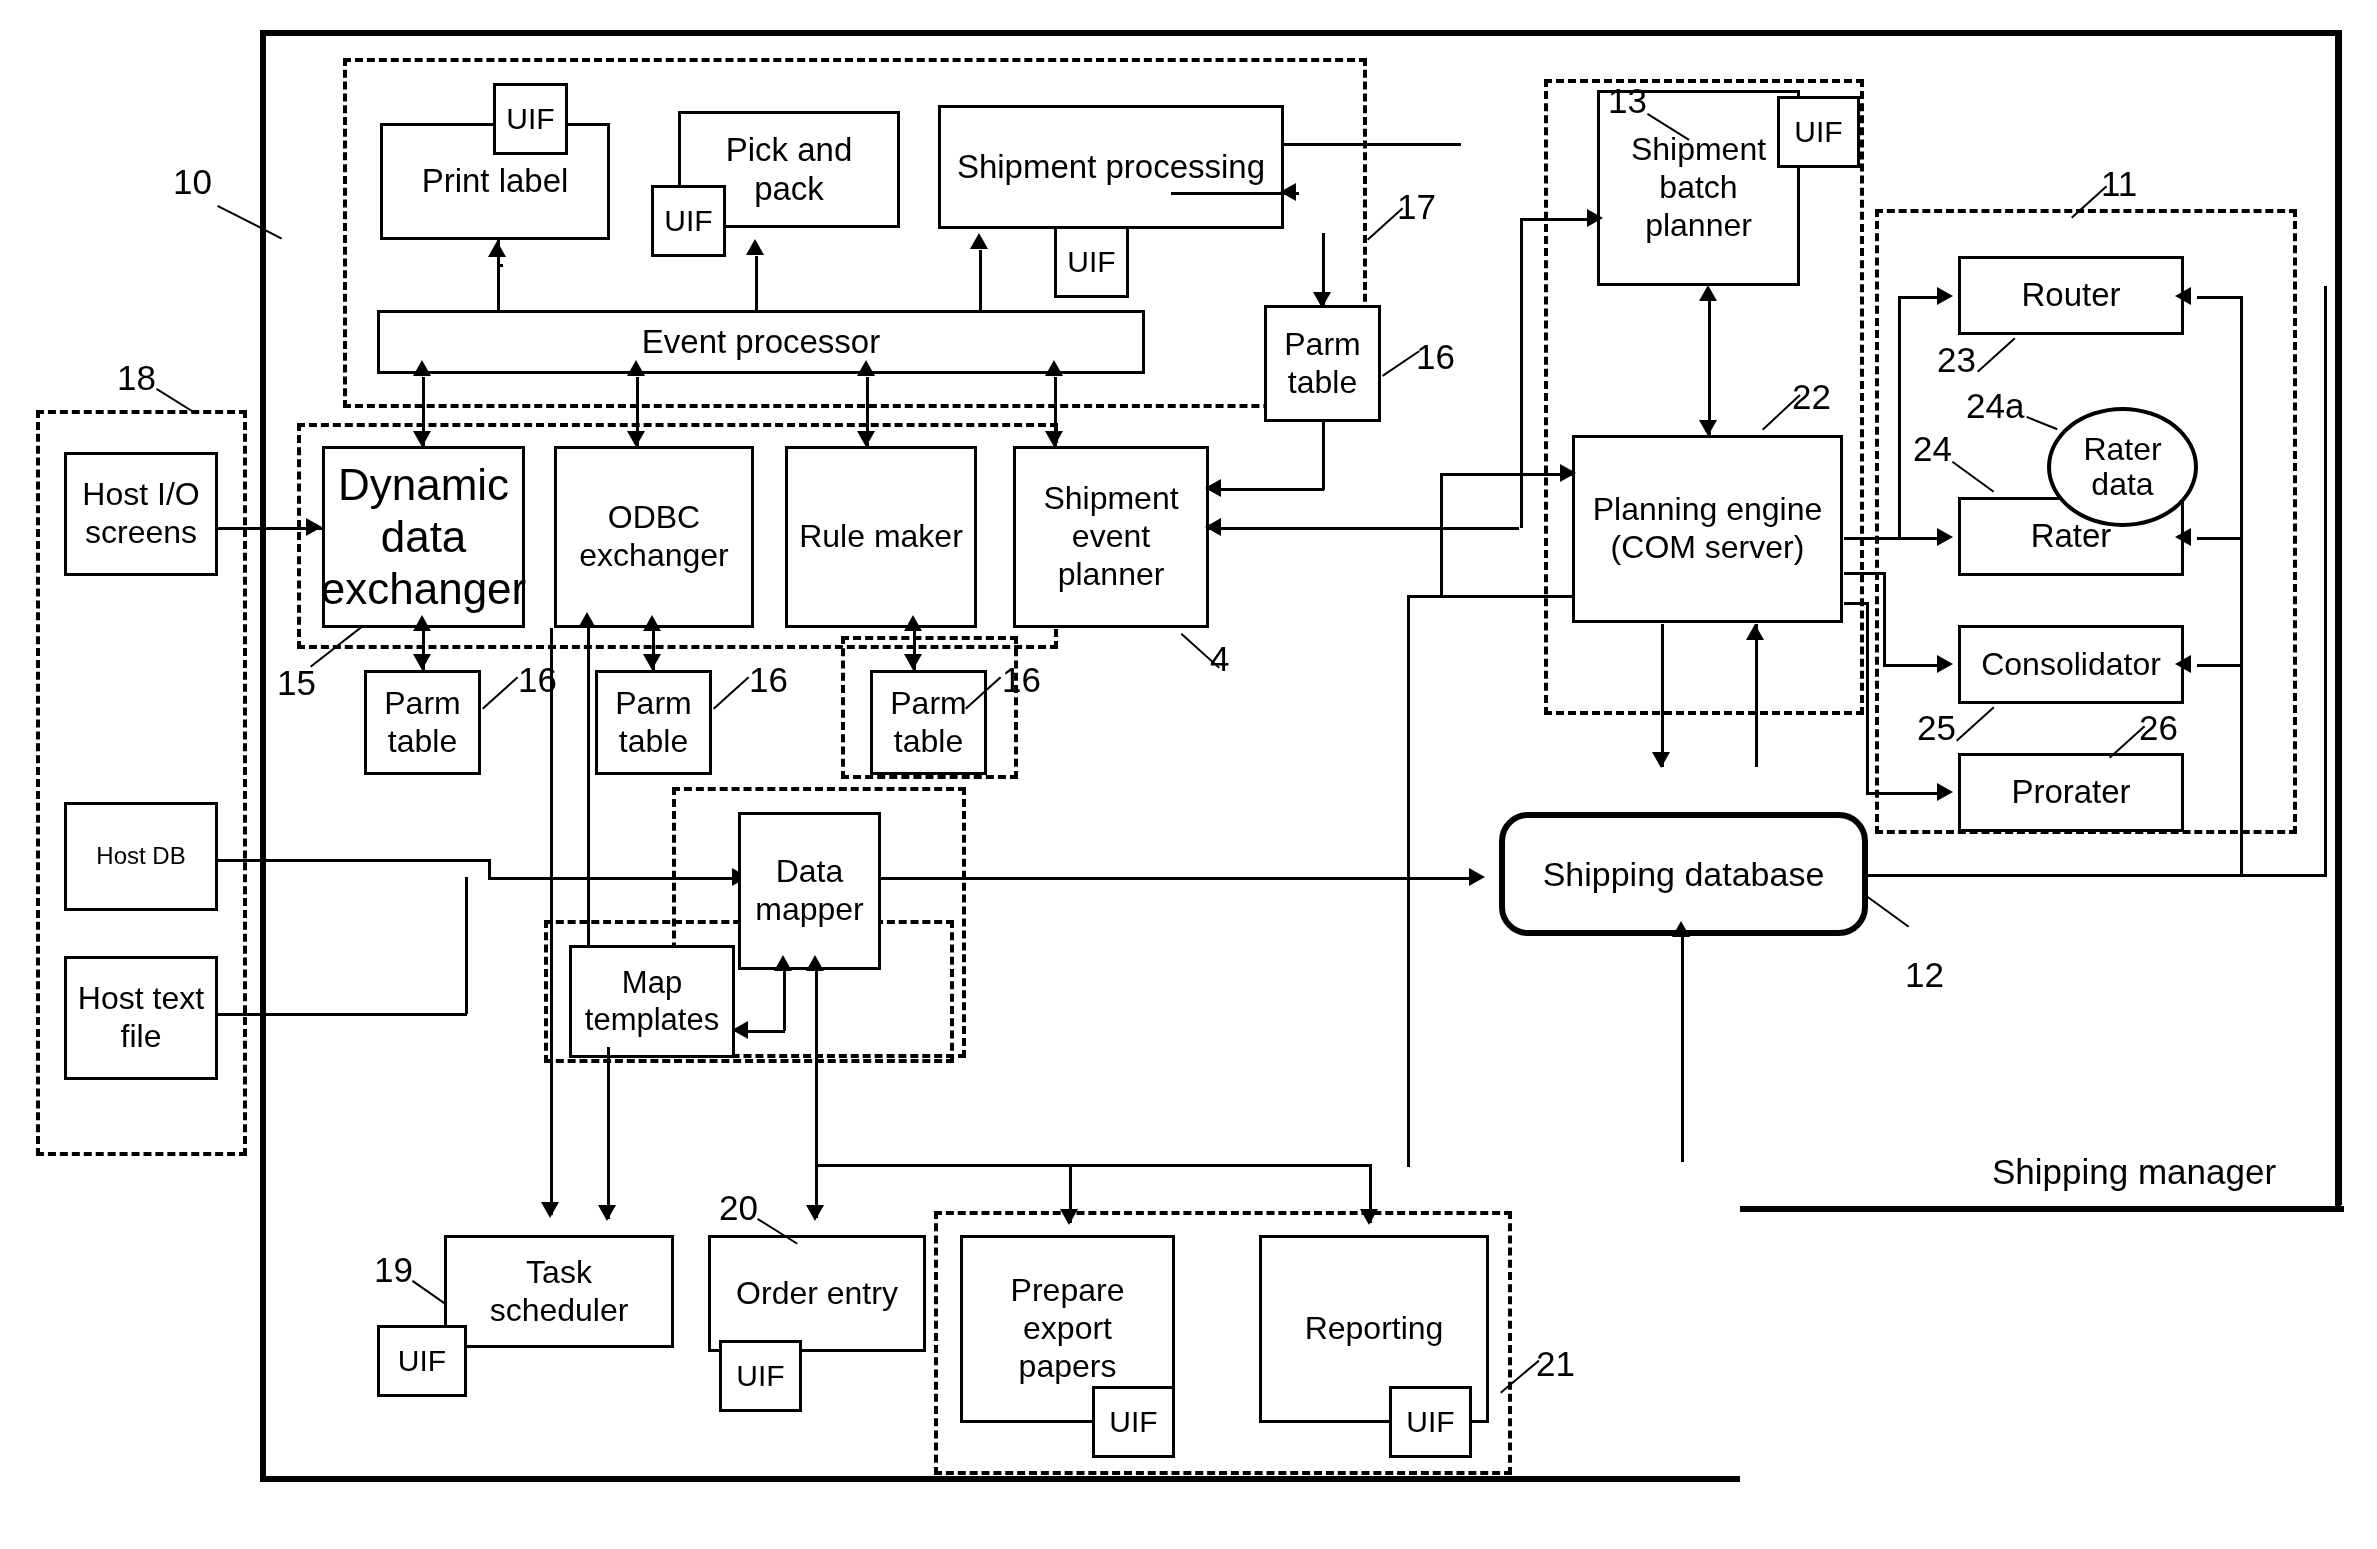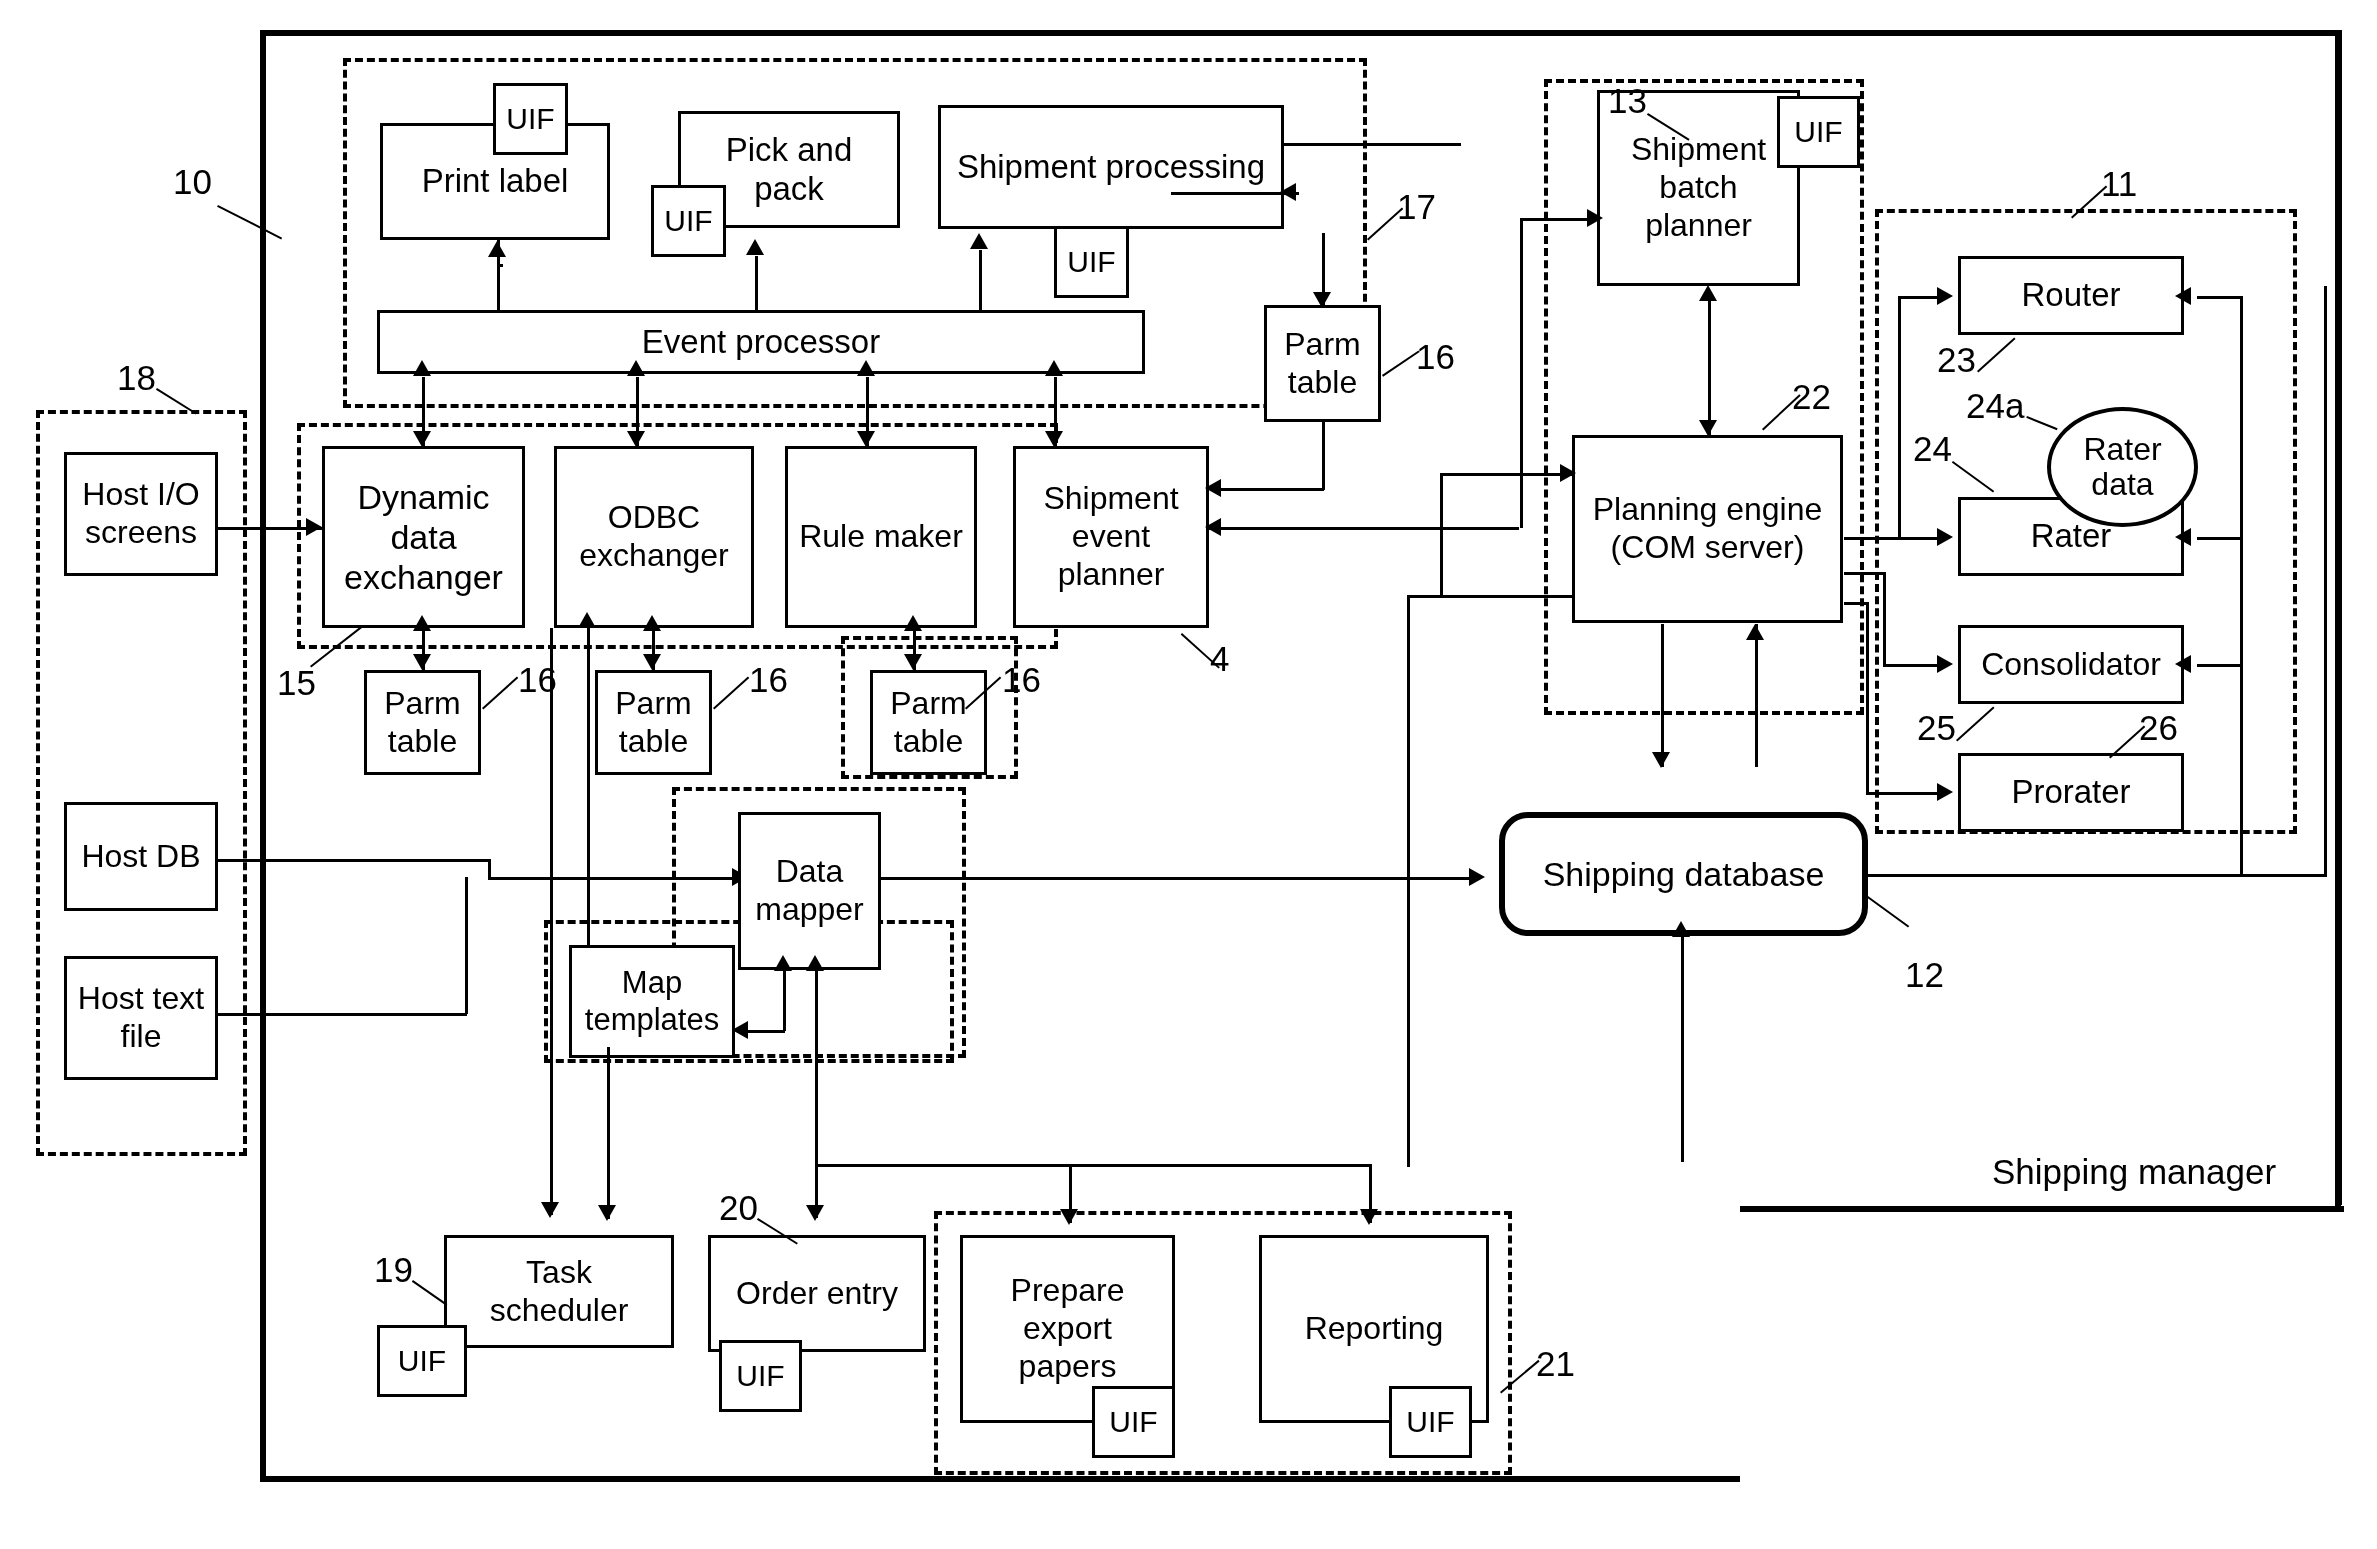--- a/index.html
+++ b/index.html
@@ -66,21 +66,21 @@
   <div class="ar ar-u" style="left:488px;top:241px;"></div>
   <div class="v" style="left:755px;top:256px;height:56px;"></div>
   <div class="ar ar-u" style="left:746px;top:239px;"></div>
   <div class="v" style="left:979px;top:250px;height:62px;"></div>
   <div class="ar ar-u" style="left:970px;top:233px;"></div>
 
   <div class="dbox" style="left:297px;top:423px;width:761px;height:226px;"></div>
   <div class="num" style="left:277px;top:663px;">15</div>
   <div class="lead" style="left:310px;top:666px;width:79px;transform:rotate(-38deg);"></div>
 
-  <div class="box" style="left:322px;top:446px;width:203px;height:182px;font-size:34px;padding:0 9px;">Dynamic data exchanger</div>
+  <div class="box" style="left:322px;top:446px;width:203px;height:182px;font-size:44px;padding:0 9px;">Dynamic data exchanger</div>
   <div class="box" style="left:554px;top:446px;width:200px;height:182px;font-size:32px;padding:0 9px;">ODBC exchanger</div>
   <div class="box" style="left:785px;top:446px;width:192px;height:182px;font-size:32px;padding:0 9px;">Rule maker</div>
   <div class="box" style="left:1013px;top:446px;width:196px;height:182px;font-size:32px;padding:0 9px;">Shipment event planner</div>
   <div class="num" style="left:1210px;top:639px;">4</div>
   <div class="lead" style="left:1182px;top:633px;width:51px;transform:rotate(42deg);"></div>
 
   <div class="v" style="left:422px;top:377px;height:69px;"></div>
   <div class="ar ar-u" style="left:413px;top:360px;"></div>
   <div class="ar ar-d" style="left:413px;top:431px;"></div>
   <div class="v" style="left:636px;top:377px;height:69px;"></div>
@@ -130,21 +130,21 @@
   <div class="v" style="left:1458px;top:143px;height:0px;"></div>
   <div class="h" style="left:1171px;top:192px;width:128px;"></div>
   <div class="ar ar-l" style="left:1280px;top:183px;"></div>
   <div class="v" style="left:1297px;top:192px;height:0;"></div>
 
   <div class="dbox" style="left:36px;top:410px;width:211px;height:746px;"></div>
   <div class="num" style="left:117px;top:358px;">18</div>
   <div class="lead" style="left:157px;top:388px;width:47px;transform:rotate(32deg);"></div>
 
   <div class="box" style="left:64px;top:452px;width:154px;height:124px;font-size:32px;padding:0 4.5px;">Host I/O screens</div>
-  <div class="box" style="left:64px;top:802px;width:154px;height:109px;font-size:32px;">Host DB</div>
+  <div class="box" style="left:64px;top:802px;width:154px;height:109px;font-size:24px;">Host DB</div>
   <div class="box" style="left:64px;top:956px;width:154px;height:124px;font-size:32px;padding:0 4.5px;">Host text file</div>
 
   <div class="h" style="left:218px;top:527px;width:104px;"></div>
   <div class="ar ar-r" style="left:306px;top:518px;"></div>
 
   <div class="h" style="left:218px;top:859px;width:271px;"></div>
   <div class="v" style="left:488px;top:859px;height:20.3px;"></div>
   <div class="h" style="left:488px;top:877px;width:256px;"></div>
   <div class="ar ar-r" style="left:732px;top:868px;"></div>
 

